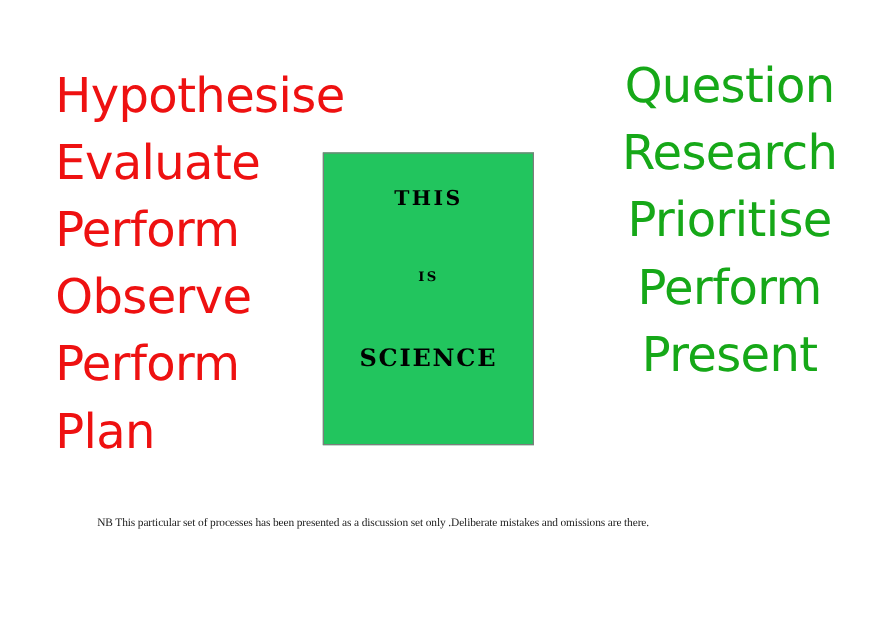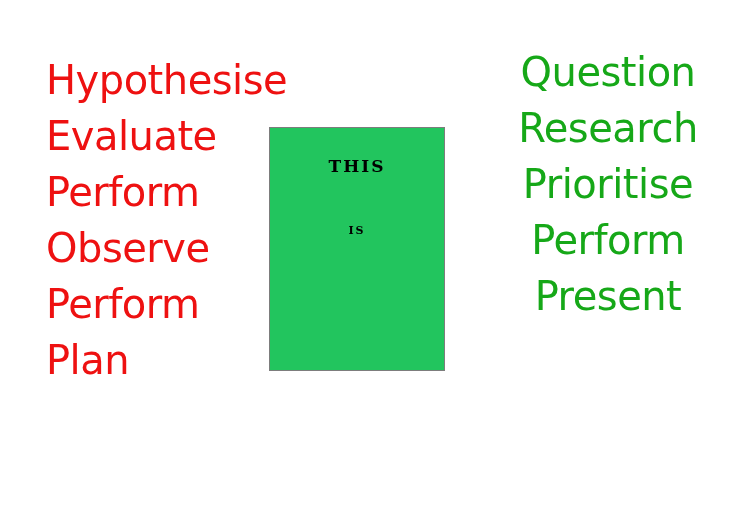--- a/index.html
+++ b/index.html
@@ -116,24 +116,26 @@
     <div class="process-word">Evaluate</div>
     <div class="process-word">Perform</div>
     <div class="process-word">Observe</div>
     <div class="process-word">Perform</div>
     <div class="process-word">Plan</div>
   </div>
 
   <div id="science-box">
     <div class="science-line" id="science-line-this">THIS</div>
     <div class="science-line" id="science-line-is">IS</div>
+    <div class="science-line" id="science-line-science">SCIENCE</div>
   </div>
 
   <div id="right-column" class="word-column">
     <div class="process-word">Question</div>
     <div class="process-word">Research</div>
     <div class="process-word">Prioritise</div>
     <div class="process-word">Perform</div>
     <div class="process-word">Present</div>
   </div>
 
+  <div id="footnote">NB  This particular set of processes has been presented as a discussion set only .Deliberate mistakes and omissions are there.</div>
 
 </div>
 
 </body></html>

